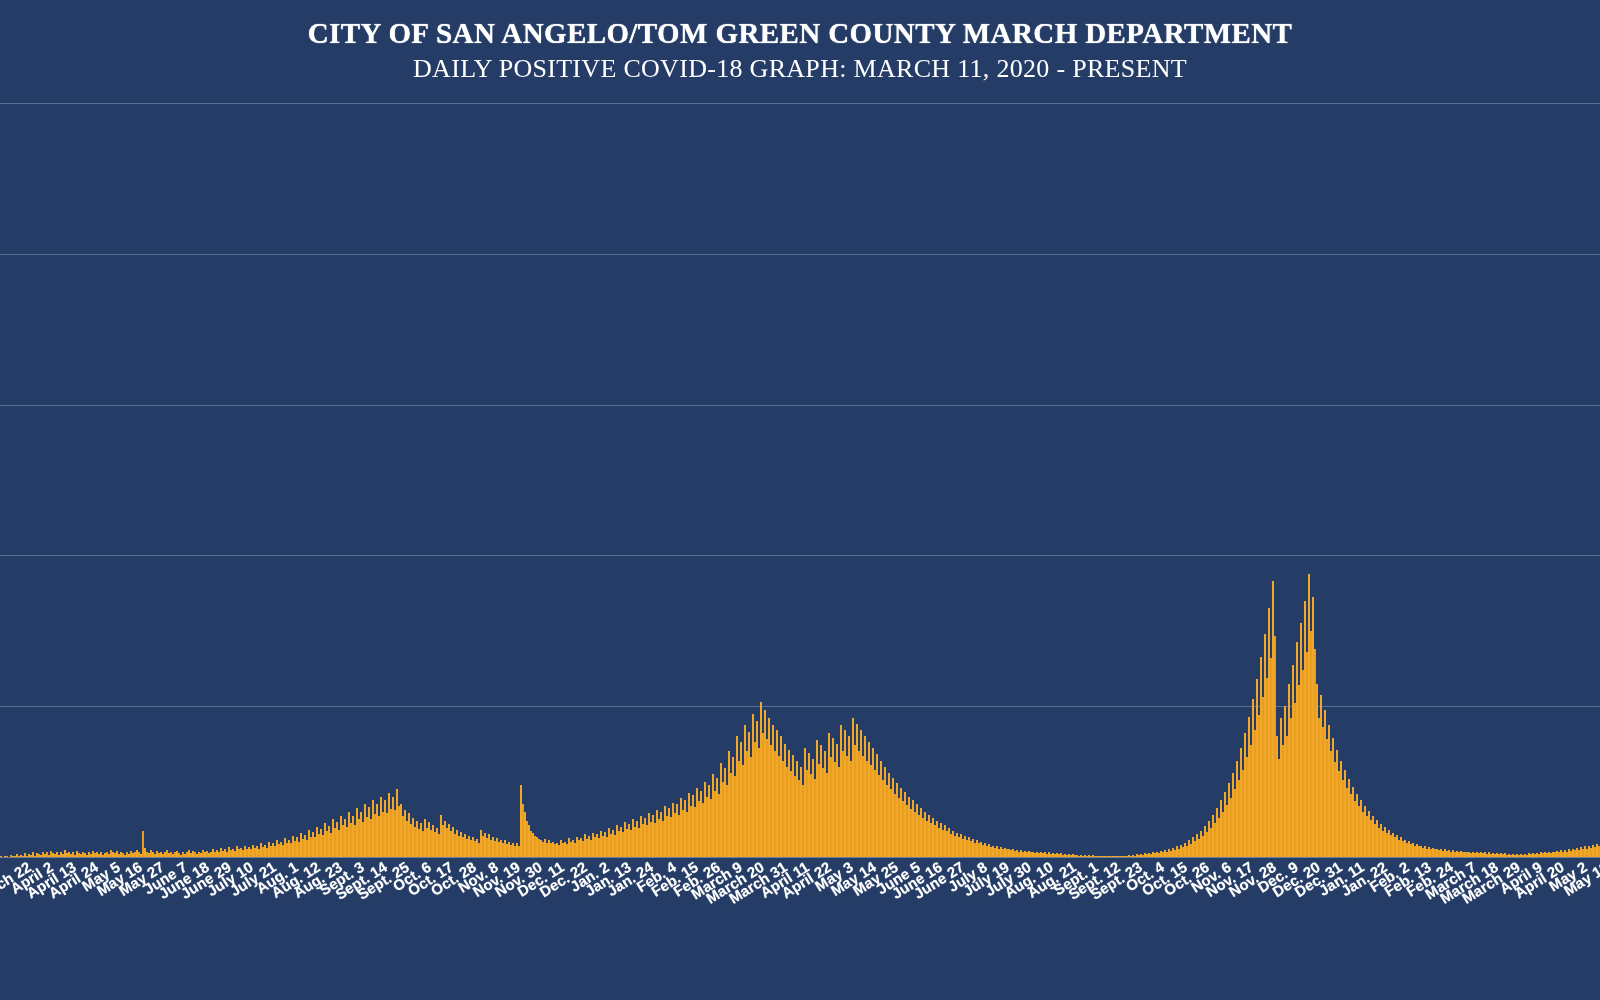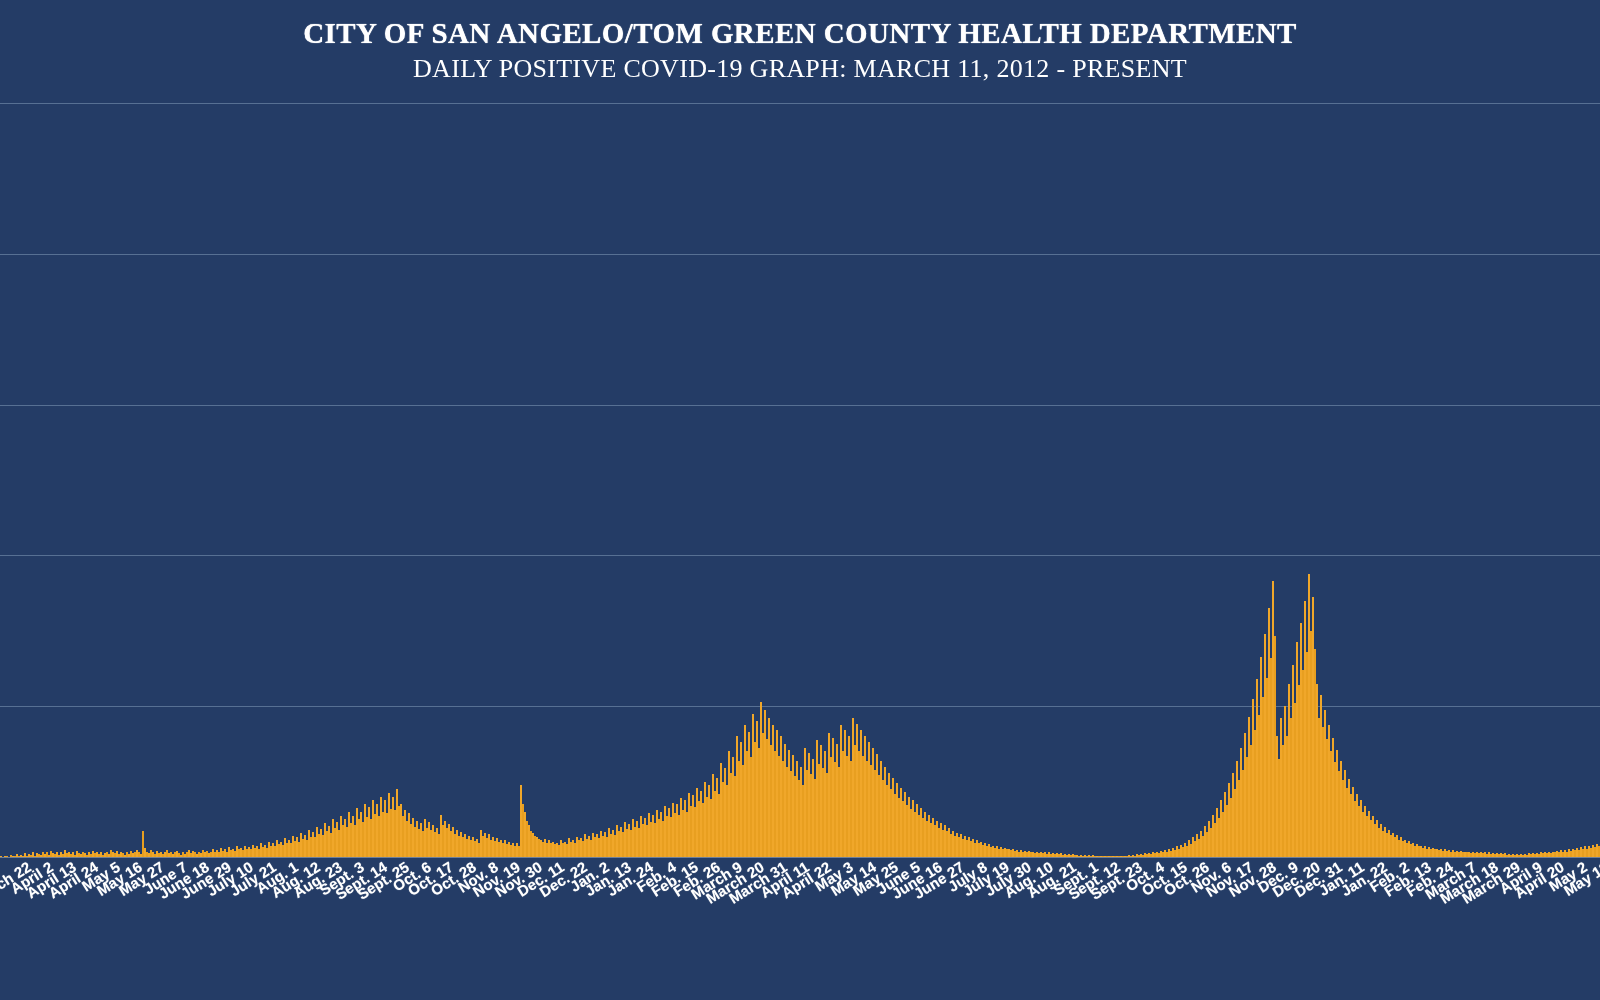--- a/index.html
+++ b/index.html
@@ -50,22 +50,22 @@
     transform:rotate(-32deg) translate(-100%,0);
     text-shadow:0 0 1px rgba(255,255,255,.6);
   }
 </style>
 </head>
 <body>
 
 <div id="page">
 
   <div id="header">
-    <h1 id="title">CITY OF SAN ANGELO/TOM GREEN COUNTY HEALTH DEPARTMENT</h1>
-    <h2 id="subtitle">DAILY POSITIVE COVID-19 GRAPH: MARCH 11, 2012 - PRESENT</h2>
+    <h1 id="title">CITY OF SAN ANGELO/TOM GREEN COUNTY MARCH DEPARTMENT</h1>
+    <h2 id="subtitle">DAILY POSITIVE COVID-18 GRAPH: MARCH 11, 2020 - PRESENT</h2>
   </div>
 
   <div id="plot">
     <div id="gridlines">
         <div class="gridline" style="top: 0px;"></div>
         <div class="gridline" style="top: 151px;"></div>
         <div class="gridline" style="top: 302px;"></div>
         <div class="gridline" style="top: 452px;"></div>
         <div class="gridline" style="top: 603px;"></div>
       </div>

